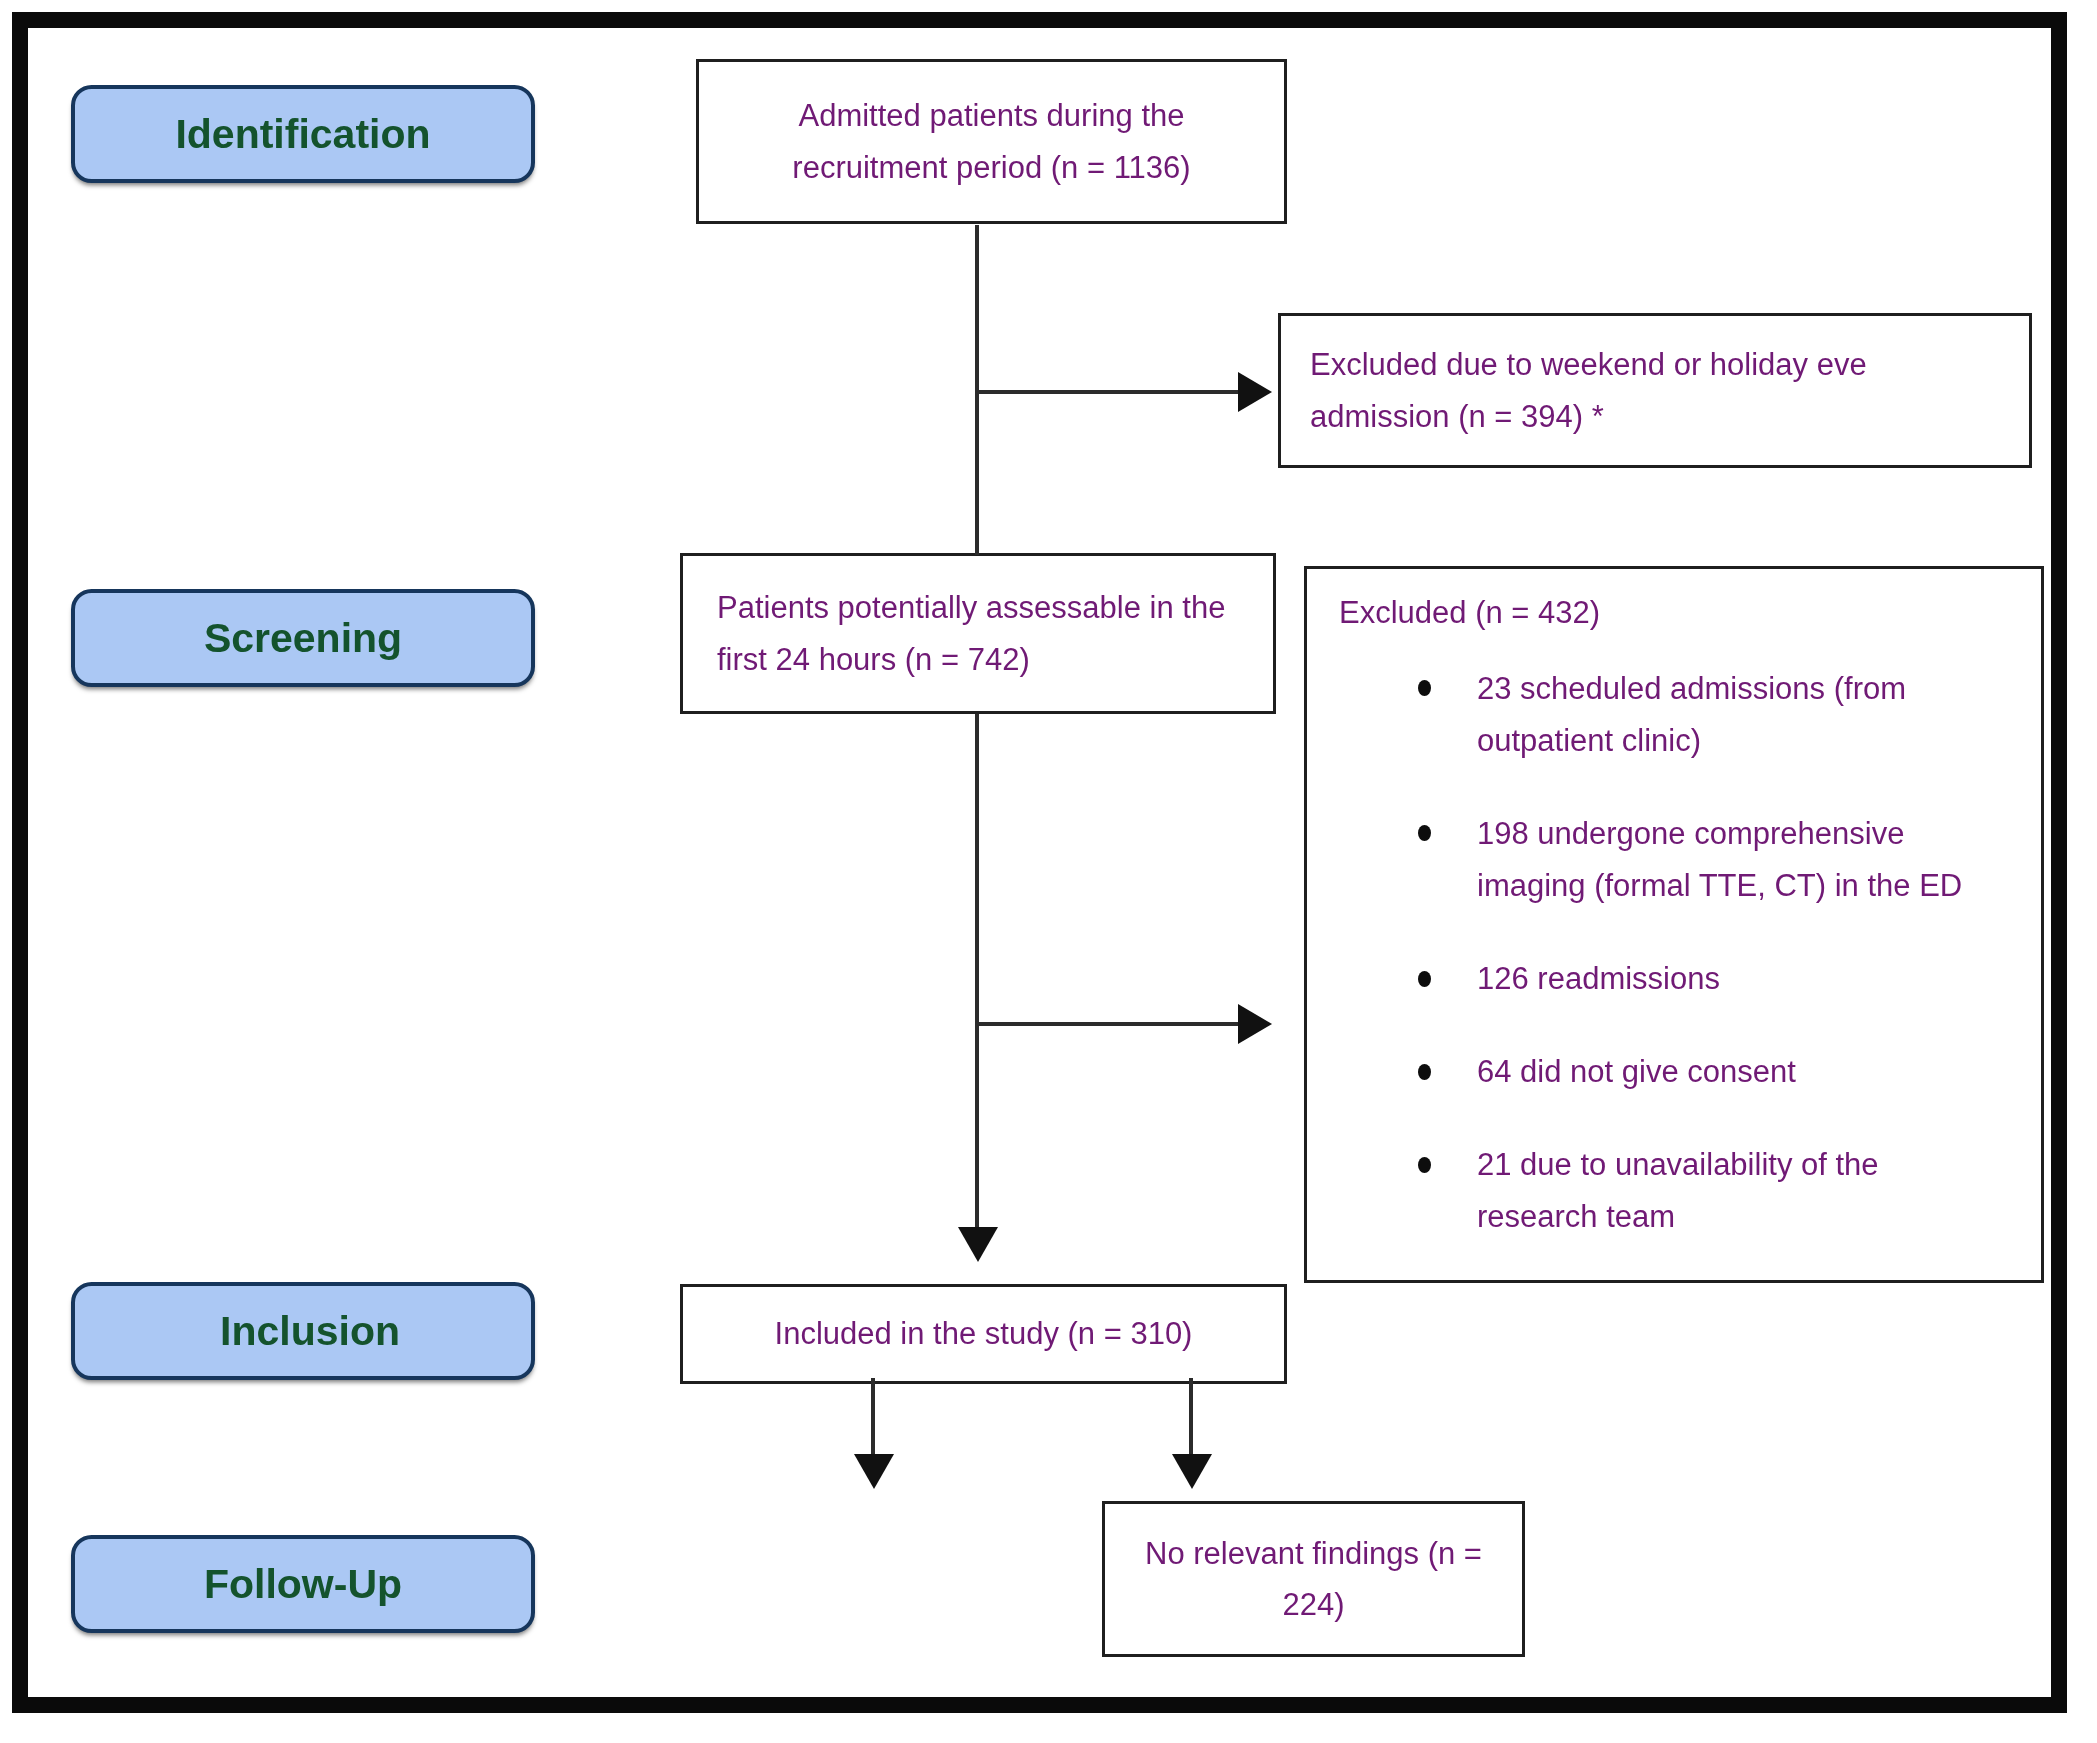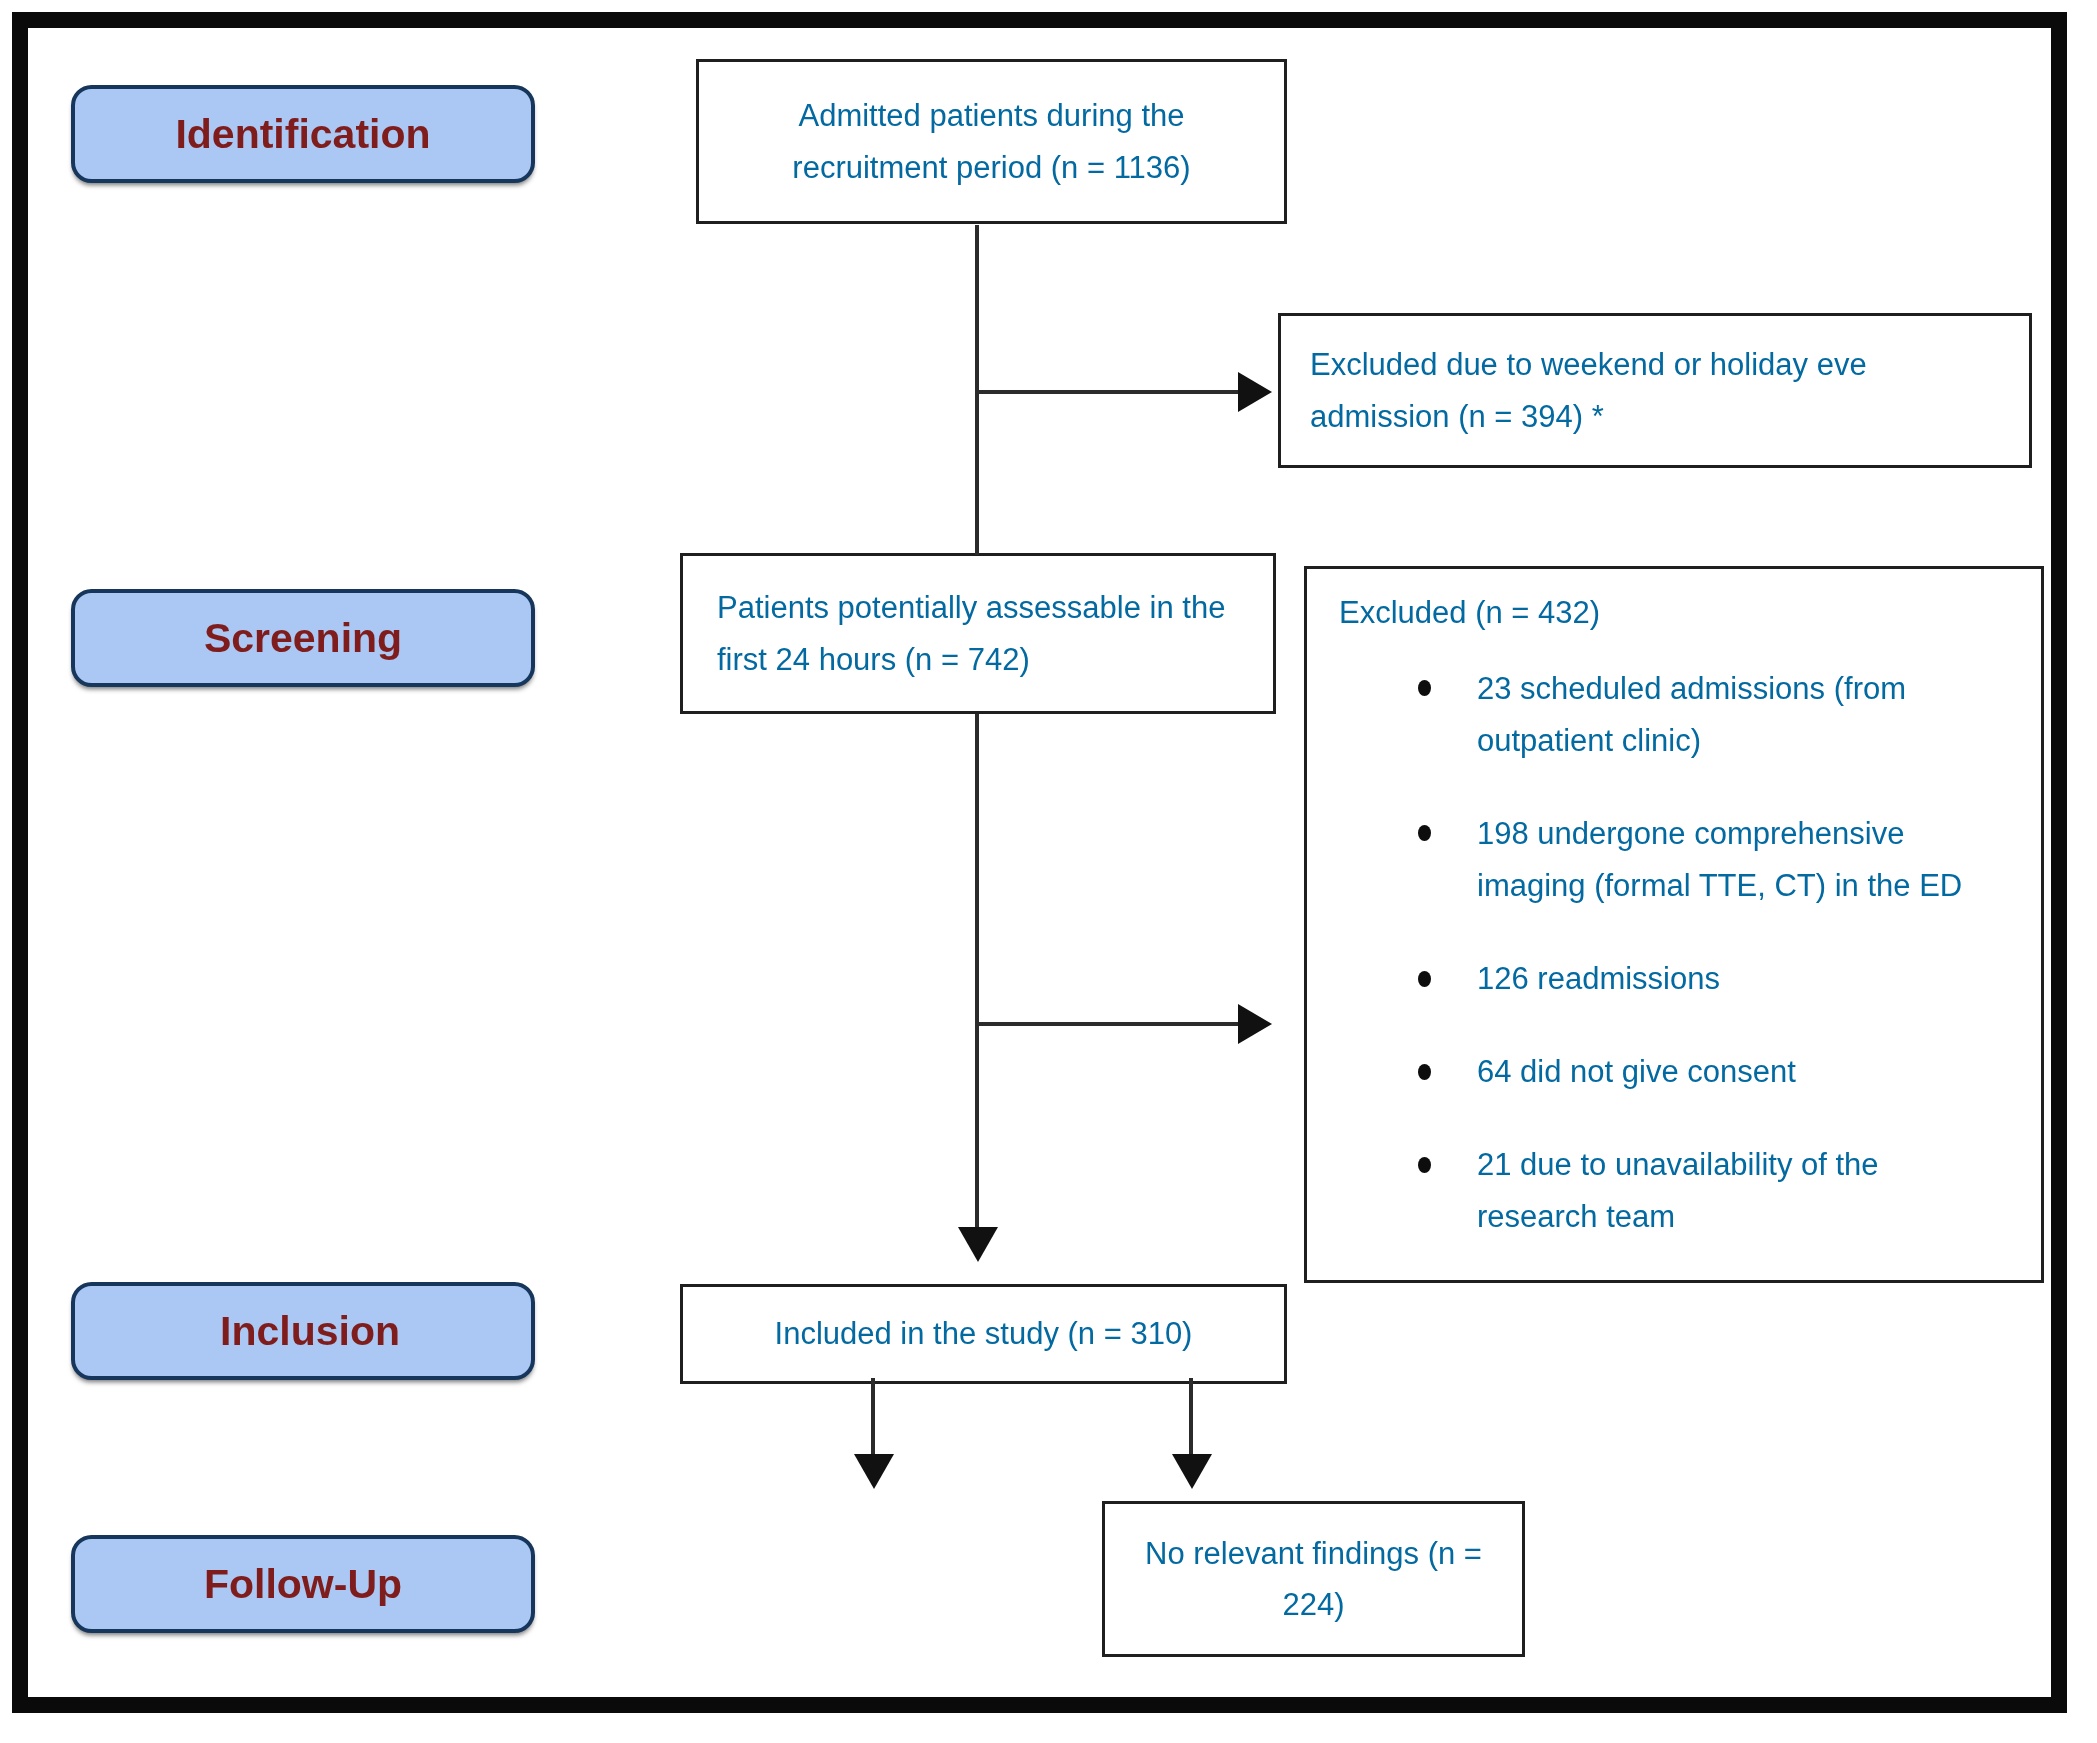--- a/index.html
+++ b/index.html
@@ -32,37 +32,37 @@
     height: 98px;
     box-sizing: border-box;
     background: #abc8f4;
     border: 4.4px solid #16365c;
     border-radius: 20.5px;
     display: flex;
     align-items: center;
     justify-content: center;
     font-size: 41px;
     font-weight: 700;
-    color: #7f1d1d;
+    color: #14532d;
     box-shadow: 0 4.4px 5.1px -2.9px rgba(0,0,0,0.55);
   }
   .stage-identification { top: 85px; }
   .stage-screening      { top: 589px; }
   .stage-inclusion      { top: 1282px; padding-left: 14px; }
   .stage-followup       { top: 1535px; }
 
   
   .fbox {
     position: absolute;
     box-sizing: border-box;
     background: #ffffff;
     border: 3.7px solid #1f1f1f;
     font-size: 31px;
     line-height: 1.65;
-    color: #0369a1;
+    color: #701a75;
   }
   .center-text {
     display: flex;
     align-items: center;
     justify-content: center;
     text-align: center;
   }
   .left-text {
     display: flex;
     align-items: center;

